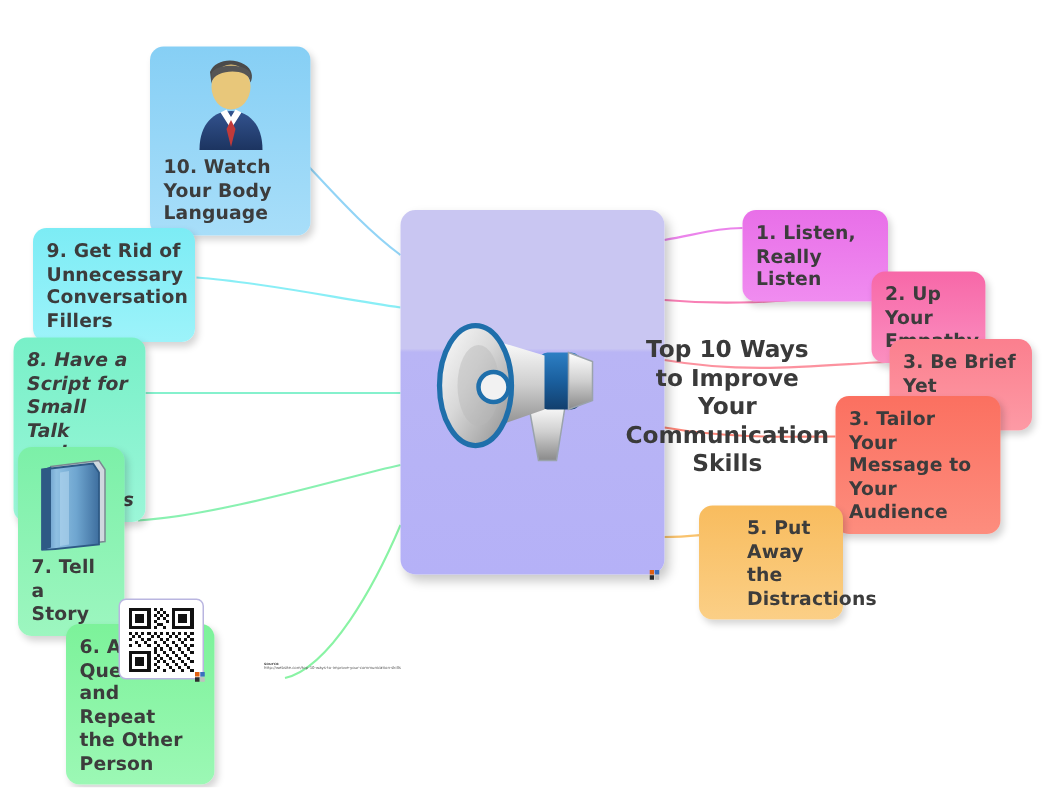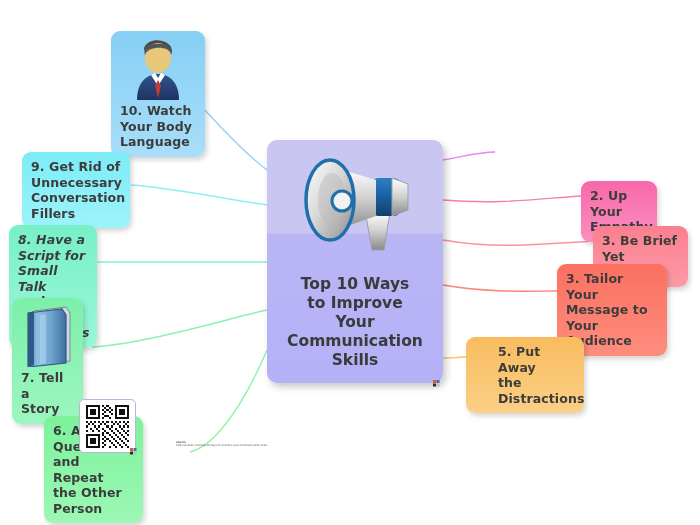--- a/index.html
+++ b/index.html
@@ -52,21 +52,21 @@
     left: 267px;
     top: 140px;
     width: 176px;
     height: 243px;
     box-sizing: border-box;
     border-radius: 10px;
     background: linear-gradient(to bottom, #c9c6f2 0%, #c9c6f2 38%, #b9b5f5 39%, #b5b1f7 100%);
     box-shadow: 3px 4px 7px rgba(0,0,0,0.22);
     z-index: 6;
     display: flex;
-    flex-direction: column;
+    flex-direction: row;
     align-items: center;
     justify-content: flex-start;
     padding-top: 14px;
   }
   #central .central-title {
     font-weight: bold;
     font-size: 15.5px;
     line-height: 19px;
     color: #3a3a3a;
     text-align: center;
@@ -174,21 +174,21 @@
     <div class="corner-mark" style="left:166px; top:232px;">
       <svg viewBox="0 0 7 7" width="7" height="7" xmlns="http://www.w3.org/2000/svg">
         <rect x="0" y="0" width="3" height="3" fill="#e06010"></rect>
         <rect x="3.5" y="0" width="3" height="3" fill="#3a6fc0"></rect>
         <rect x="0" y="3.5" width="3" height="3" fill="#2c2c2c"></rect>
         <rect x="3.5" y="3.5" width="3" height="3" fill="#bfbfbf"></rect>
       </svg>
     </div>
   </div>
 
-  <div class="node" style="left:111px; top:31px; width:94px; background:linear-gradient(to bottom,#86cff5,#a8def9);">
+  <div class="node" style="left:100px; top:31px; width:107px; background:linear-gradient(to bottom,#86cff5,#a8def9);">
     <div class="icon person-wrap">
       <svg viewBox="0 0 58 62" width="58" height="62" xmlns="http://www.w3.org/2000/svg">
         <defs>
           <linearGradient id="suitG" x1="0" y1="0" x2="0" y2="1">
             <stop offset="0%" stop-color="#33538f"></stop>
             <stop offset="100%" stop-color="#1c3460"></stop>
           </linearGradient>
         </defs>
 
         <path d="M16 18 C16 6, 40 4, 42 17 C44 13, 43 8, 38 5 C30 0, 18 2, 15 10 Z" fill="#4a4a4a"></path>
@@ -378,37 +378,41 @@
       <rect x="0" y="3.5" width="3" height="3" fill="#2c2c2c"></rect>
       <rect x="3.5" y="3.5" width="3" height="3" fill="#bfbfbf"></rect>
     </svg>
   </div>
 
   <div id="tiny-url">
     <span class="t-head">source</span>
     <span>http://website.com/top-10-ways-to-improve-your-communication-skills</span>
   </div>
 
+  <div class="node" style="left:495px; top:140px; width:97px; background:linear-gradient(to bottom,#e86fe8,#f08cf0);">
+    <span class="label">1. Listen,
+Really Listen</span>
+  </div>
 
   <div class="node" style="left:581px; top:181px; width:76px; background:linear-gradient(to bottom,#f768a8,#fb8fc0);">
     <span class="label">2. Up Your
 Empathy</span>
   </div>
 
   <div class="node" style="left:593px; top:226px; width:95px; background:linear-gradient(to bottom,#fb7f8e,#fd9aa5);">
     <span class="label">3. Be Brief
 Yet Specific</span>
   </div>
 
   <div class="node" style="left:557px; top:264px; width:110px; background:linear-gradient(to bottom,#fb7060,#fd8d7e);">
     <span class="label">3. Tailor Your
 Message to
 Your
 Audience</span>
   </div>
 
-  <div class="node" style="left:466px; top:337px; width:118px; background:linear-gradient(to bottom,#f8bc5e,#fbcf86);padding-left:32px;">
+  <div class="node" style="left:466px; top:337px; width:96px; background:linear-gradient(to bottom,#f8bc5e,#fbcf86);padding-left:32px;">
     <span class="label">5. Put Away
 the
 Distractions</span>
   </div>
 
 </div>
 
 </body></html>

